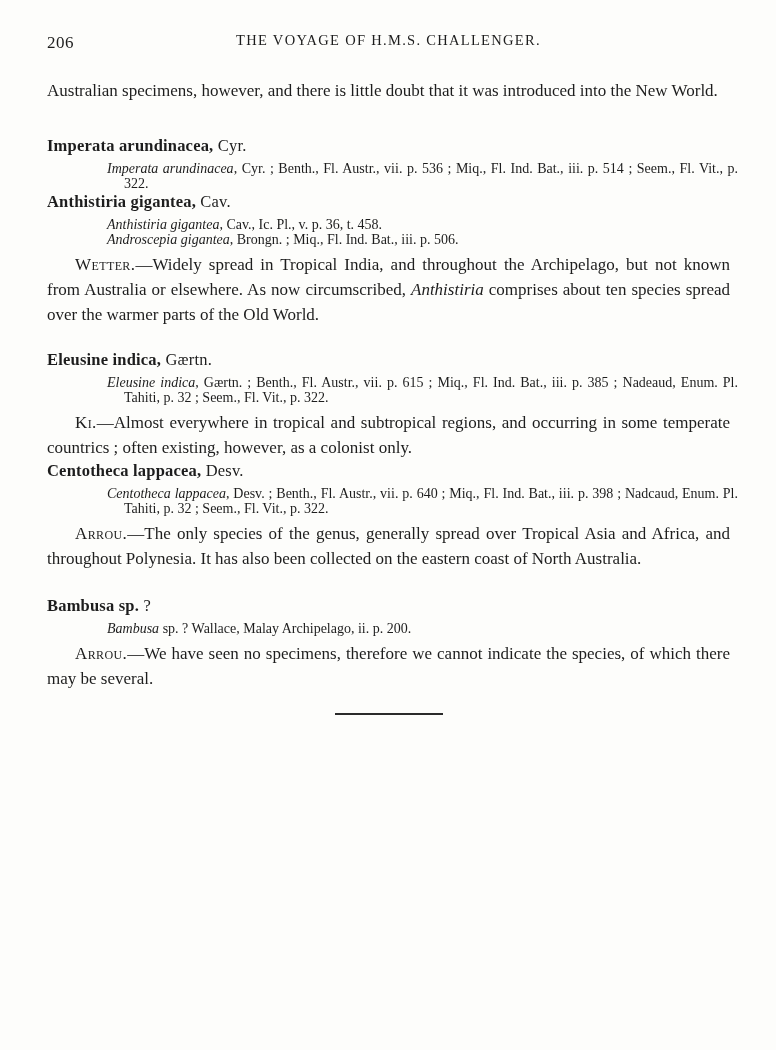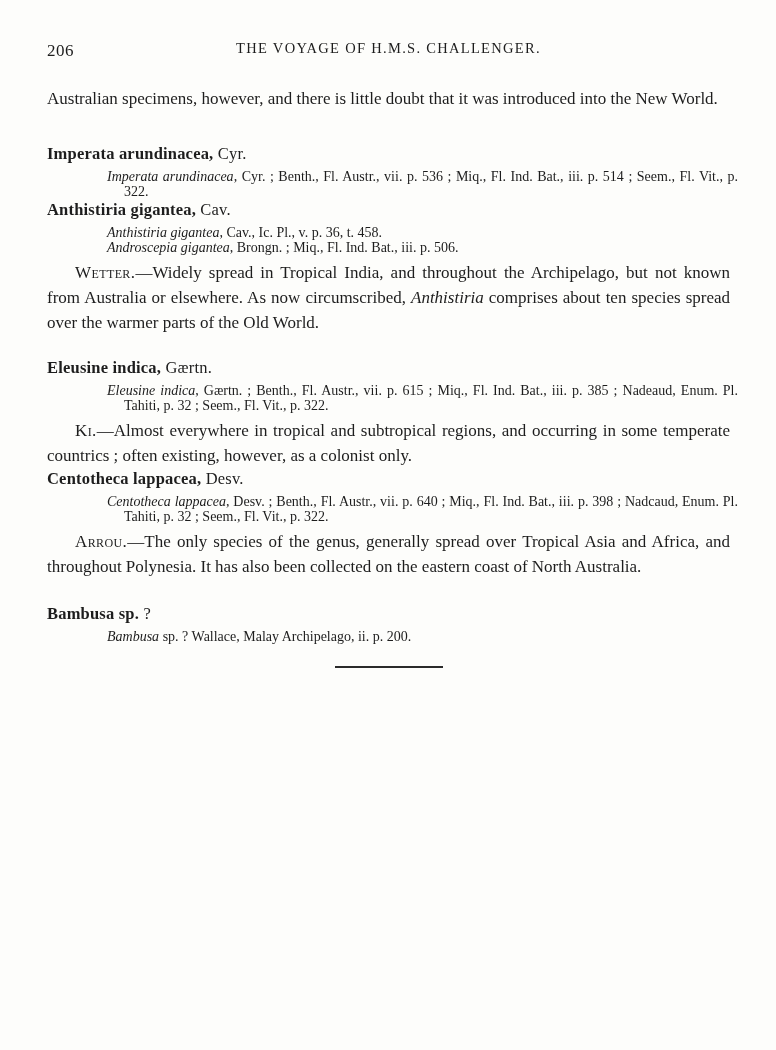--- a/index.html
+++ b/index.html
@@ -5,21 +5,21 @@
   * { margin: 0; padding: 0; box-sizing: border-box; }
   html, body { width: 776px; height: 1050px; }
   body { background: #ffffff; overflow: hidden; }
   .page {
     width: 776px; height: 1050px;
     background: #fdfdfb;
     color: #1d1d1d;
     font-family: "Liberation Serif", "DejaVu Serif", serif;
     overflow: hidden;
   }
-  .content { padding: 40px 46px 0 47px; }
+  .content { padding: 32px 46px 0 47px; }
 
   .running-header { position: relative; height: 22px; }
   .page-number {
     position: absolute; left: 0; top: 1px;
     font-size: 17px; letter-spacing: 0.5px;
   }
   .running-title {
     display: block; text-align: center;
     font-size: 14.5px; letter-spacing: 1.3px;
   }
@@ -104,18 +104,19 @@
         <p class="citation"><span class="it">Centotheca lappacea</span><span>, Desv. ; Benth., Fl. Austr., vii. p. 640 ; Miq., Fl. Ind. Bat., iii. p. 398 ; Nadcaud, Enum. Pl. Tahiti, p. 32 ; Seem., Fl. Vit., p. 322.</span></p>
       </div>
       <p class="body-para indent species-para"><span class="sc">Arrou.</span><span>—The only species of the genus, generally spread over Tropical Asia and Africa, and throughout Polynesia.  It has also been collected on the eastern coast of North Australia.</span><span class="it"></span><span></span></p>
     </section>
 
     <section class="mt24">
       <h3 class="species-heading"><span>Bambusa sp.</span><span class="auth"> ?</span></h3>
       <div class="cit-group">
         <p class="citation"><span class="it">Bambusa</span><span> sp. ? Wallace, Malay Archipelago, ii. p. 200.</span></p>
       </div>
+      <p class="body-para indent species-para"><span class="sc">Arrou.</span><span>—We have seen no specimens, therefore we cannot indicate the species, of which there may be several.</span><span class="it"></span><span></span></p>
     </section>
 
     <div class="end-rule"></div>
 
   </div>
 </div>
 
 </body></html>

